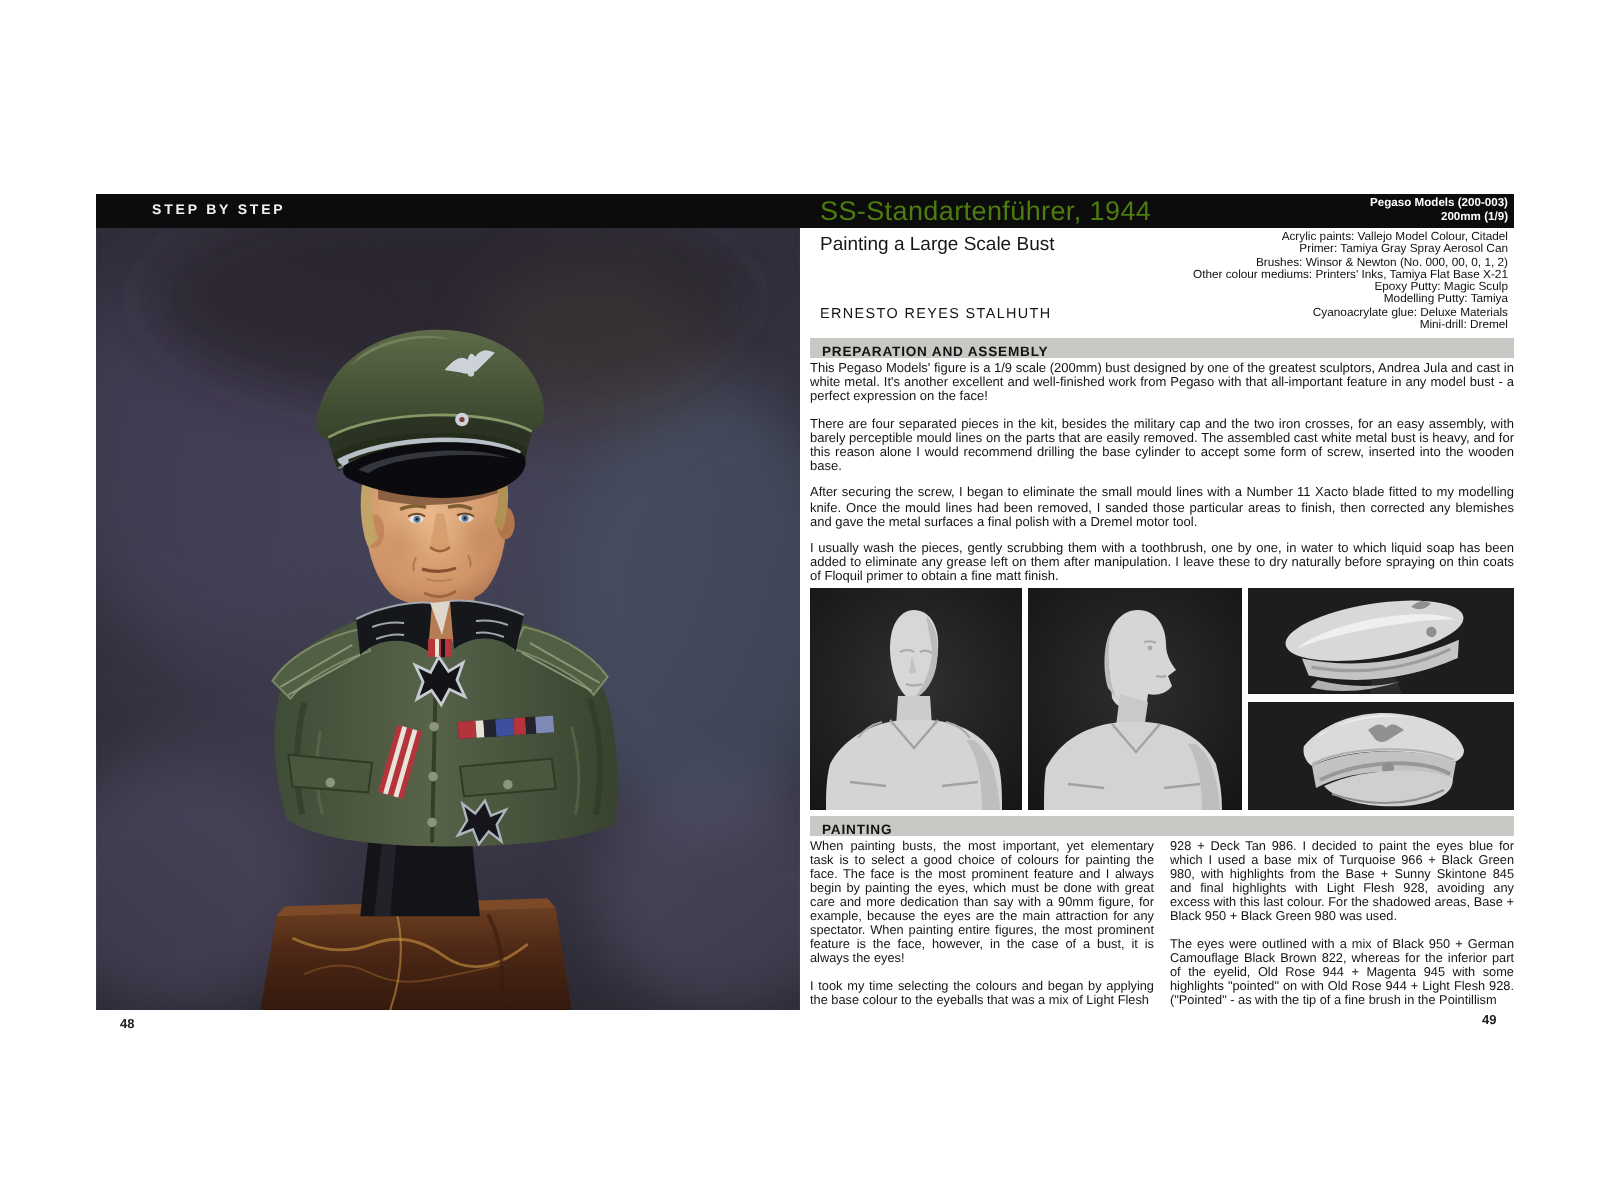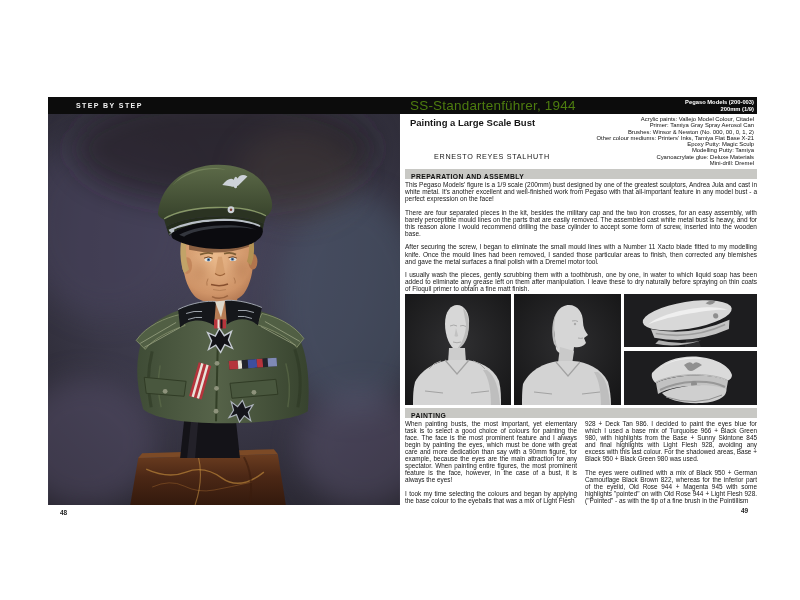--- a/index.html
+++ b/index.html
@@ -14,23 +14,23 @@
   .step-label{left:76px;top:102px;font-size:7px;font-weight:bold;letter-spacing:1.4px;color:#f2f2f2;}
   .spread-title{left:410px;top:98px;font-size:13.5px;font-weight:400;color:#4d7c0f;letter-spacing:.2px;}
   .kit-info{left:520px;top:99px;width:234px;text-align:right;color:#ffffff;font-size:5.8px;font-weight:bold;line-height:6.8px;}
   
   .photo-left{left:48px;top:114px;width:352px;height:391px;background:#34323e;}
   .photo-left svg{display:block;width:100%;height:100%;}
   .pagenum{font-size:6.5px;font-weight:bold;color:#222;}
   .pagenum-left{left:60px;top:509px;}
   .pagenum-right{left:741px;top:507px;}
   
-  .subtitle{left:410px;top:117px;font-size:9.5px;color:#161616;font-weight:bold;}
+  .subtitle{left:410px;top:117px;font-size:9.5px;color:#161616;}
   .materials{left:480px;top:116px;width:274px;text-align:right;font-size:5.9px;line-height:6.3px;color:#101010;}
-  .author{left:434px;top:152px;font-size:7.2px;letter-spacing:.7px;color:#141414;}
+  .author{left:410px;top:152px;font-size:7.2px;letter-spacing:.7px;color:#141414;}
   .section-bar{width:352px;height:10px;background:#c8c8c4;line-height:10px;}
   .section-bar span{font-size:6.8px;font-weight:bold;letter-spacing:.4px;color:#121212;padding-left:6px;}
   .secbar1{left:405px;top:169px;}
   .secbar2{left:405px;top:408px;}
   .bodytext{font-size:6.5px;line-height:7.15px;text-align:justify;color:#151515;}
   .prep{left:405px;top:181px;width:352px;}
   .prep p{margin:0 0 6.2px 0;}
   .paintcols{left:405px;top:420px;width:352px;display:flex;gap:8px;}
   .paintcols .col{width:172px;font-size:6.4px;line-height:7.05px;text-align:justify;color:#151515;}
   .paintcols p{margin:0 0 6.4px 0;}

